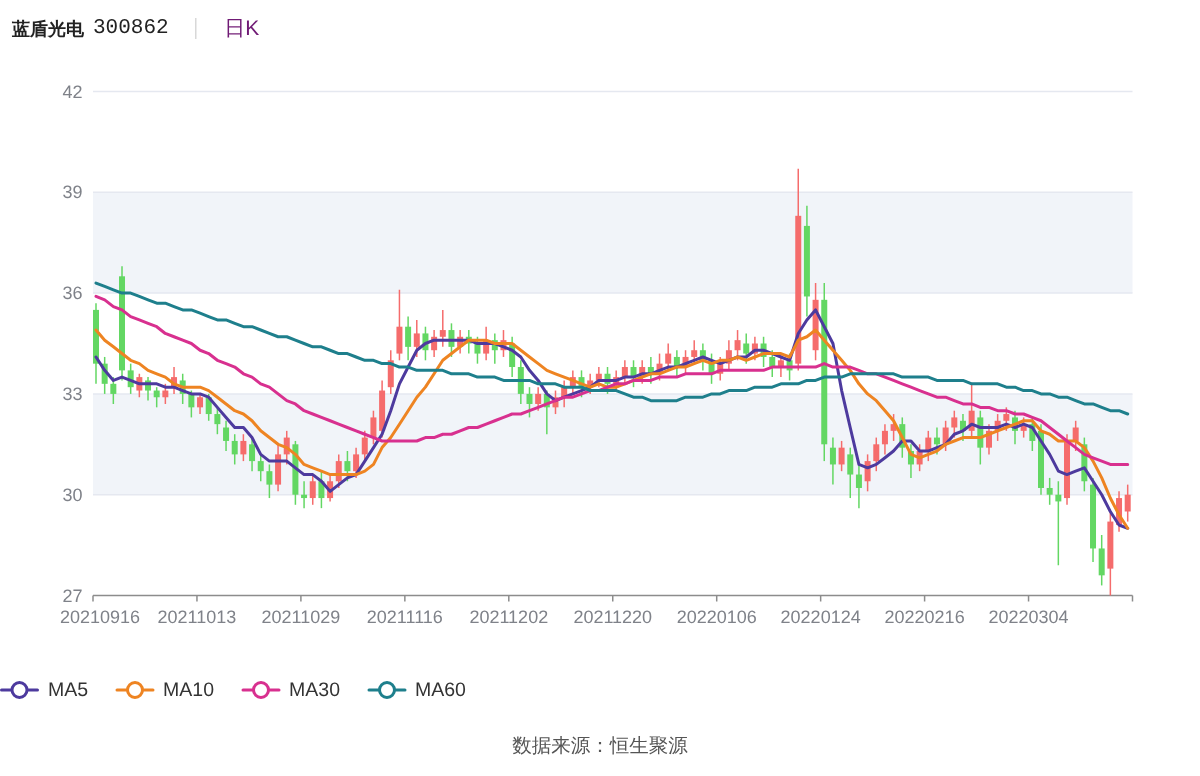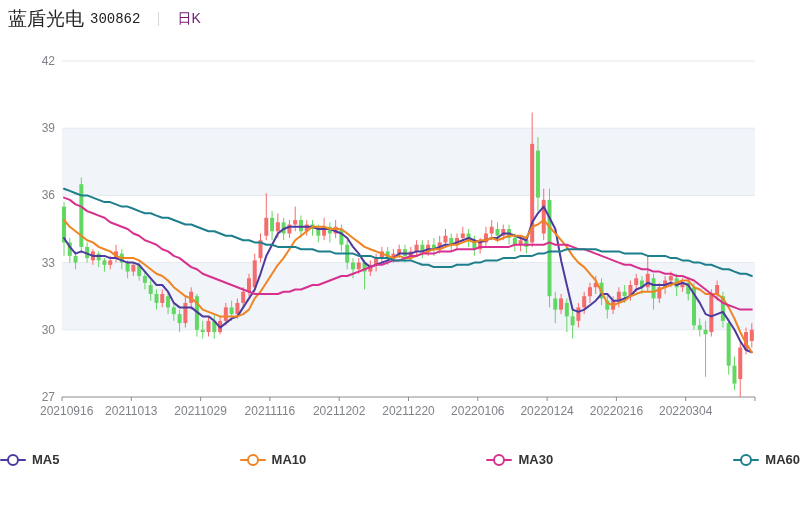--- a/index.html
+++ b/index.html
@@ -1,27 +1,27 @@
 <!DOCTYPE html>
 <html><head>
 <meta charset="utf-8">
 <style>
   html,body{margin:0;padding:0;background:#fff;}
   #app{position:relative;width:800px;height:517px;background:#fff;overflow:hidden;
        font-family:"Liberation Sans","DejaVu Sans",sans-serif;}
   .hdr{position:absolute;top:8px;left:0;width:100%;height:26px;}
   .hdr-left{position:absolute;left:8px;top:0;display:flex;align-items:center;height:22px;}
-  .stock-name{font-size:19px;color:#222;}
+  .stock-name{font-size:12px;color:#222;font-weight:bold;}
   .stock-code{font-size:14px;color:#222;margin-left:6px;font-family:Liberation Mono, monospace;}
   .hdr-sep{width:1px;height:14px;background:#d8d8d8;margin:0 18px;}
   .period{font-size:14px;color:#701a75;}
   .hdr-right{position:absolute;right:8px;top:1px;font-size:13px;color:#444;}
   #chart{position:absolute;left:0;top:40px;}
-  .legend{position:absolute;left:0;top:452px;width:100%;display:flex;justify-content:space-between;
-          align-items:center;gap:18px;font-weight:bold;}
+  .legend{position:absolute;left:0;top:452px;width:100%;display:flex;justify-content:flex-start;
+          align-items:center;gap:18px;}
   .lg-item{display:flex;align-items:center;cursor:pointer;}
   .lg-marker{position:relative;width:26px;height:12px;}
   .lg-line{position:absolute;left:0;top:5px;width:26px;height:2px;border-radius:1px;}
   .lg-ring{position:absolute;left:7px;top:0;width:8px;height:8px;border-radius:50%;
            border:2px solid;background:#fff;box-sizing:content-box;}
   .lg-label{margin-left:6px;font-size:13px;color:#333;}
   .source{position:absolute;left:0;top:488px;width:100%;text-align:center;
           font-size:13px;color:#555;}
 </style>
 </head>
@@ -352,13 +352,14 @@
       </div>
       <div class="lg-item">
         <span class="lg-marker">
           <span class="lg-line" style="background: rgb(30, 127, 140);"></span>
           <span class="lg-ring" style="border-color: rgb(30, 127, 140);"></span>
         </span>
         <span class="lg-label">MA60</span>
       </div>
     </div>
 
+  <div class="source">数据来源：恒生聚源</div>
 </div>
 
 </body></html>

